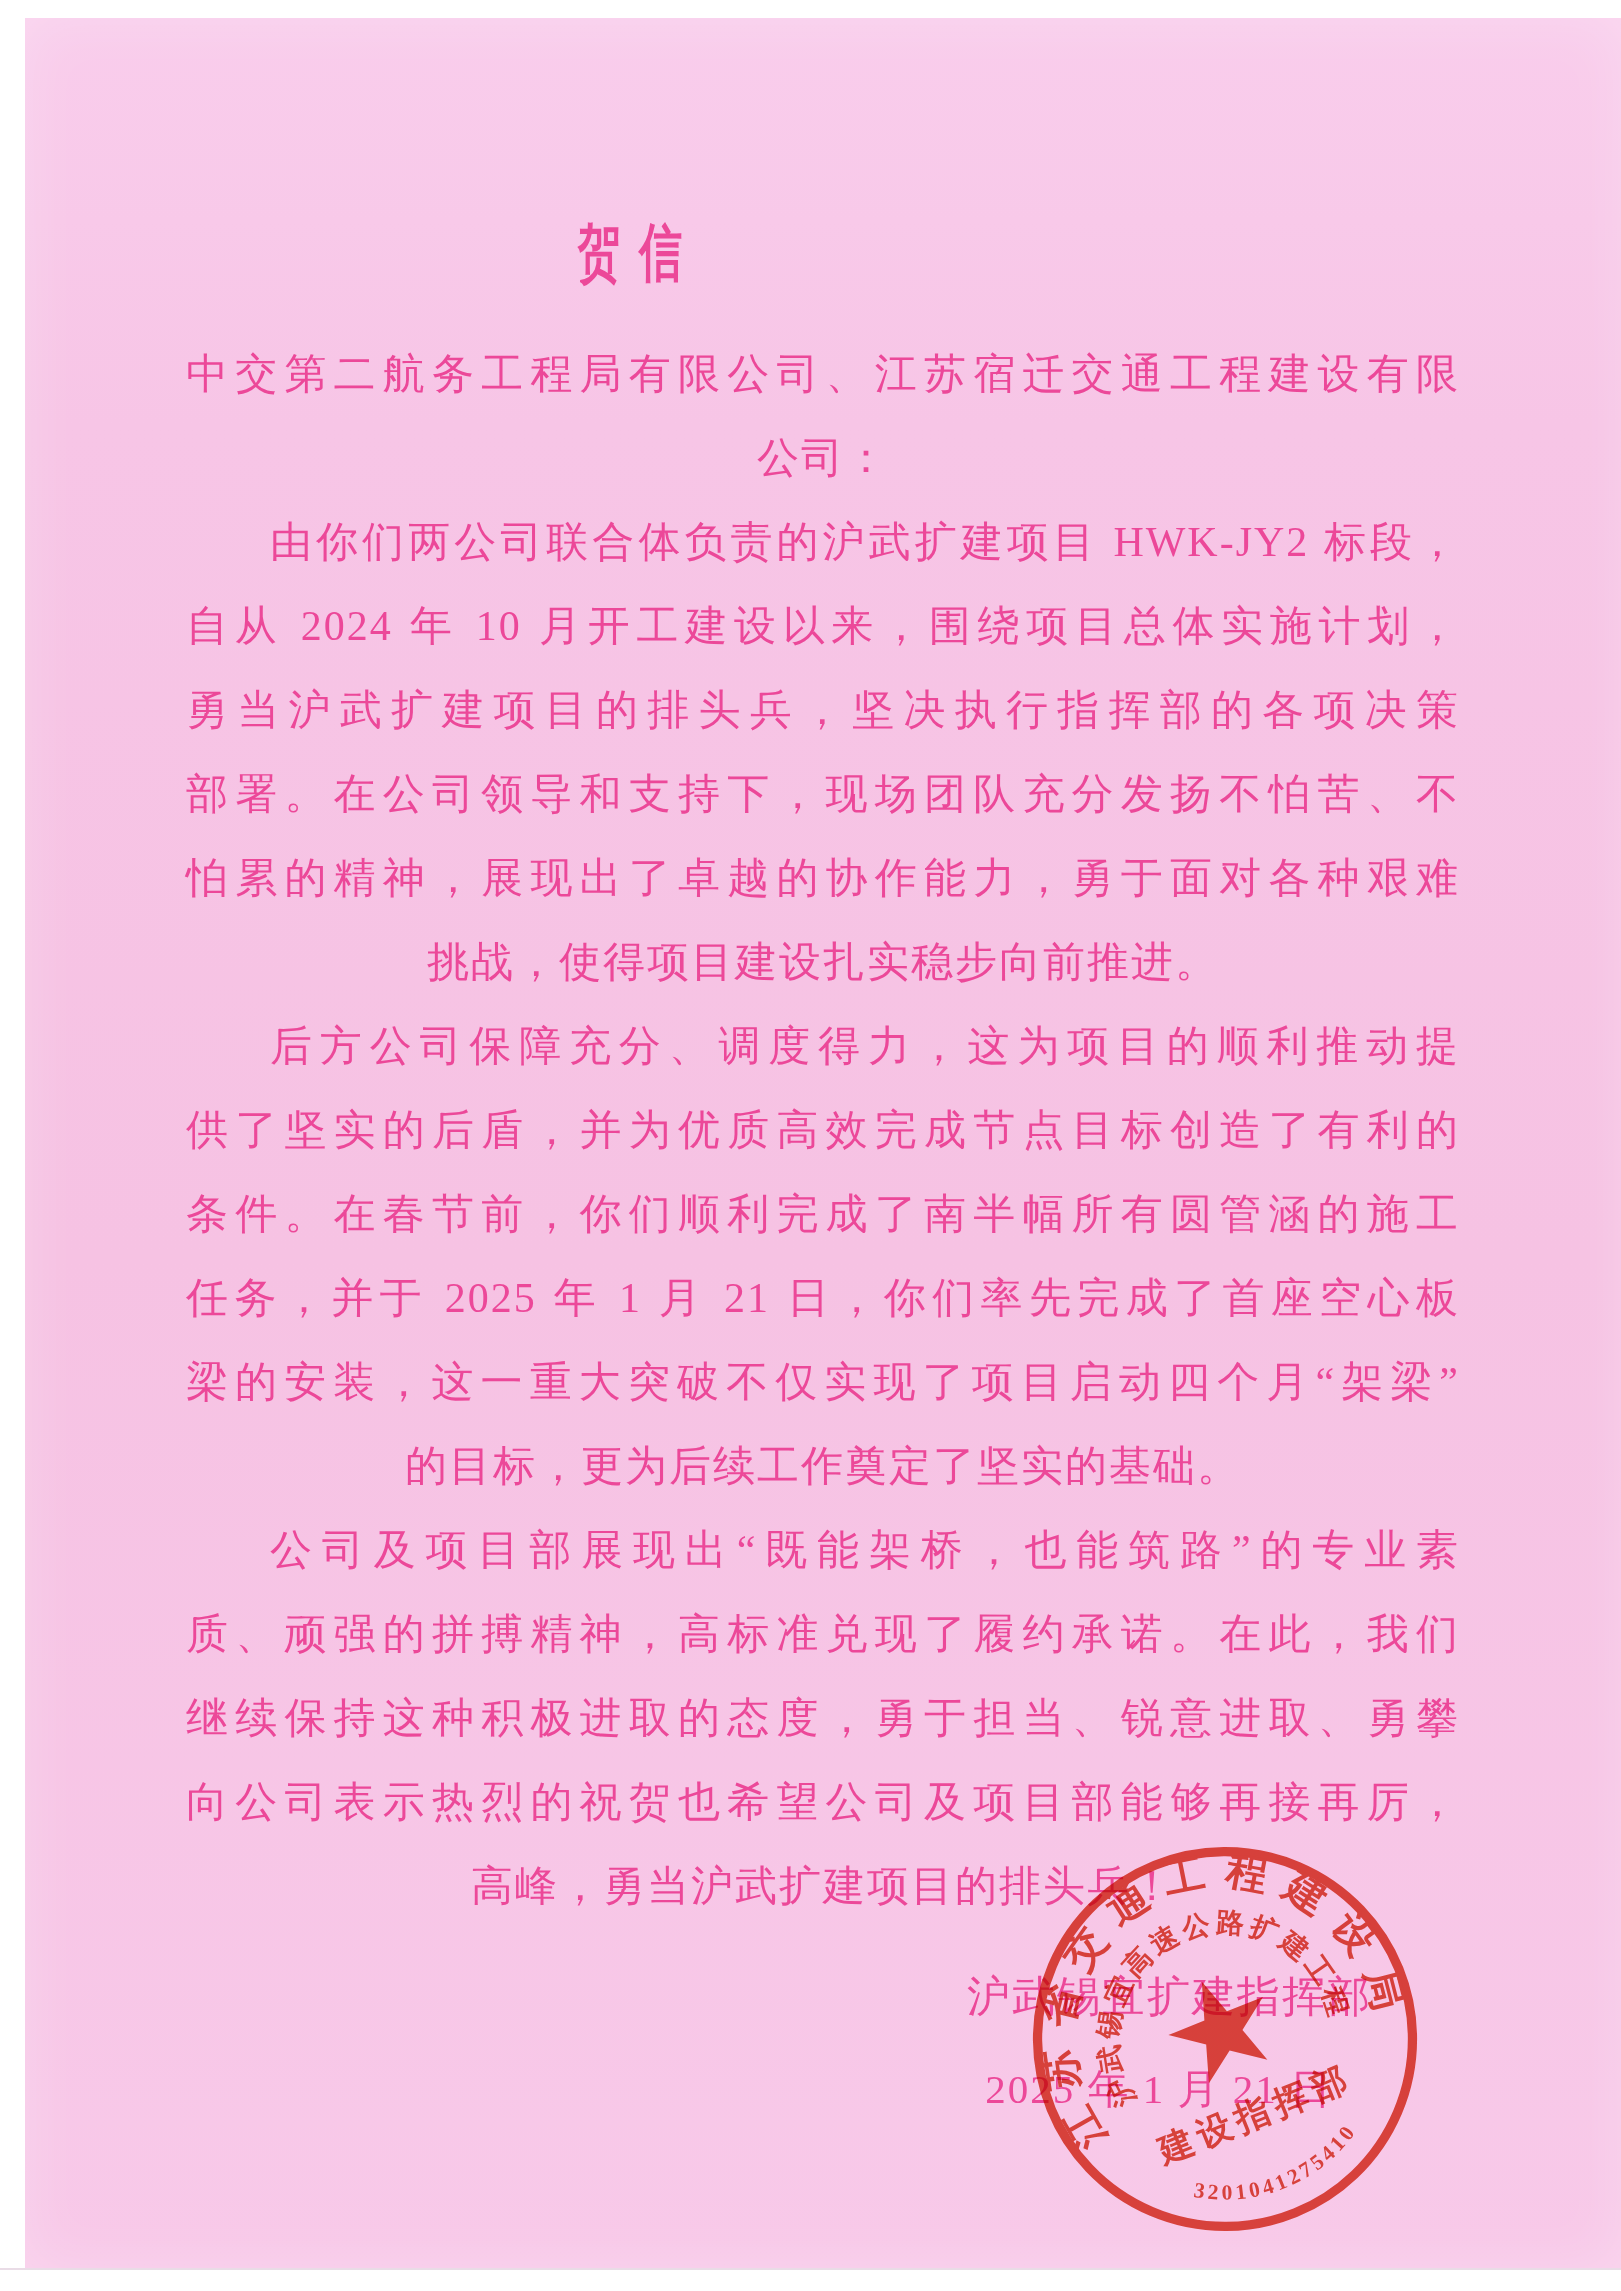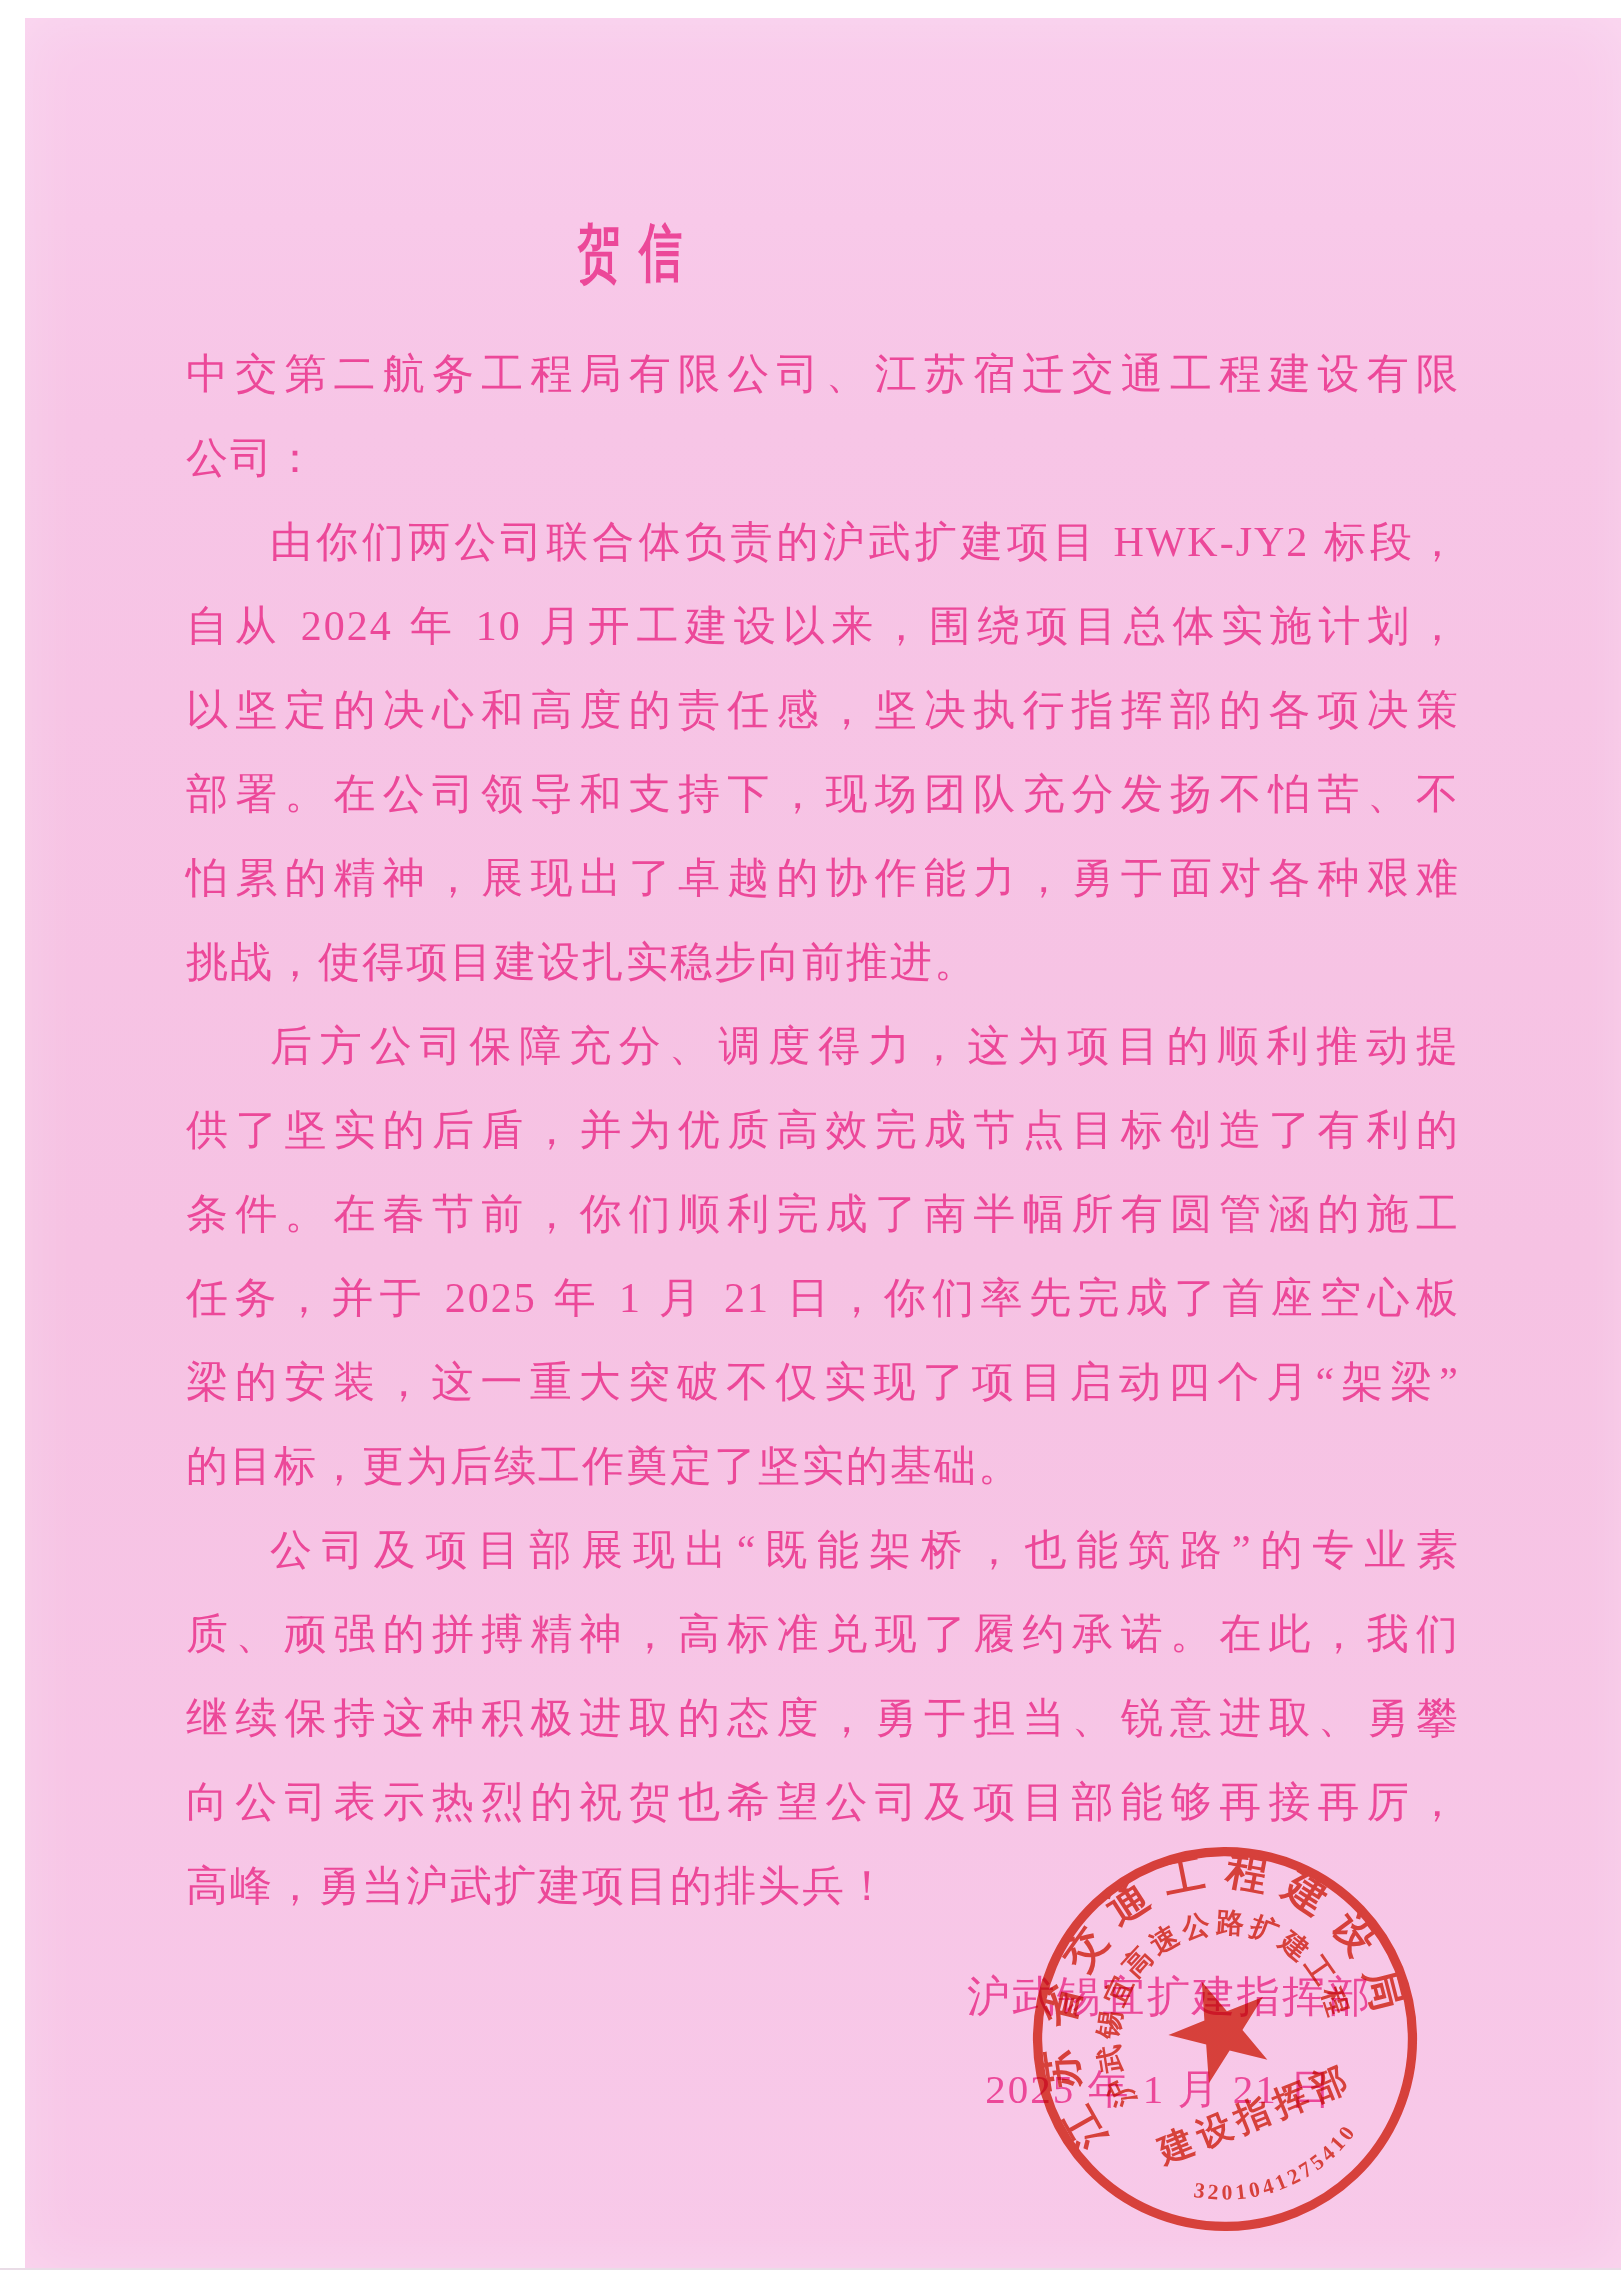--- a/index.html
+++ b/index.html
@@ -28,21 +28,21 @@
   }
   .body{
     position:absolute;
     left:186px;top:332px;
     width:1274px;
   }
   .line{
     height:84px;line-height:84px;
     font-size:42px;
     letter-spacing:2px;
-    text-align:left;
+    text-align:center;
   }
   .line.fill{
     text-align:justify;
     text-align-last:justify;
     text-justify:inter-character;
   }
   .line.indent{ text-indent:84px; }
   .signature{
     position:absolute;
     top:1968px;right:249px;
@@ -88,21 +88,21 @@
   <div class="title">贺 信</div>
 
   <div class="body">
       <div>
         <div class="line fill">中交第二航务工程局有限公司、江苏宿迁交通工程建设有限</div>
         <div class="line">公司：</div>
       </div>
       <div>
         <div class="line fill indent">由你们两公司联合体负责的沪武扩建项目 HWK-JY2 标段，</div>
         <div class="line fill">自从 2024 年 10 月开工建设以来，围绕项目总体实施计划，</div>
-        <div class="line fill">以坚定的决心和高度的责任感，坚决执行指挥部的各项决策</div>
+        <div class="line fill">勇当沪武扩建项目的排头兵，坚决执行指挥部的各项决策</div>
         <div class="line fill">部署。在公司领导和支持下，现场团队充分发扬不怕苦、不</div>
         <div class="line fill">怕累的精神，展现出了卓越的协作能力，勇于面对各种艰难</div>
         <div class="line">挑战，使得项目建设扎实稳步向前推进。</div>
       </div>
       <div>
         <div class="line fill indent">后方公司保障充分、调度得力，这为项目的顺利推动提</div>
         <div class="line fill">供了坚实的后盾，并为优质高效完成节点目标创造了有利的</div>
         <div class="line fill">条件。在春节前，你们顺利完成了南半幅所有圆管涵的施工</div>
         <div class="line fill">任务，并于 2025 年 1 月 21 日，你们率先完成了首座空心板</div>
         <div class="line fill">梁的安装，这一重大突破不仅实现了项目启动四个月“架梁”</div>

